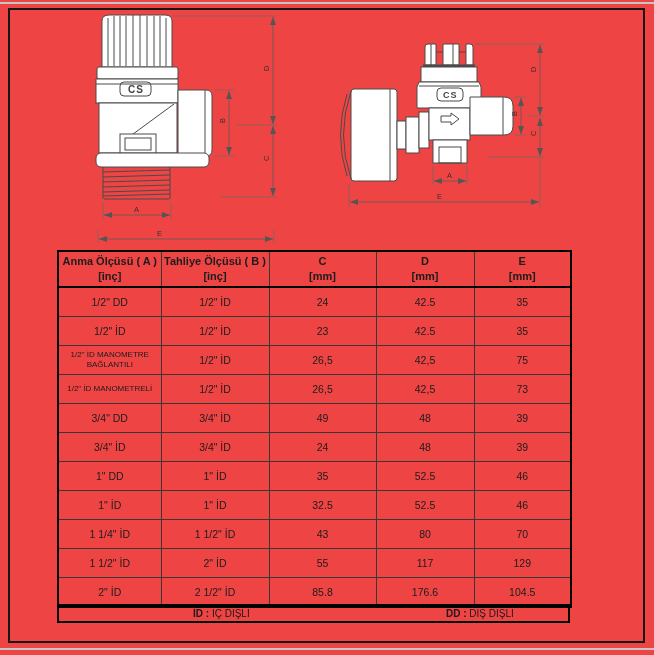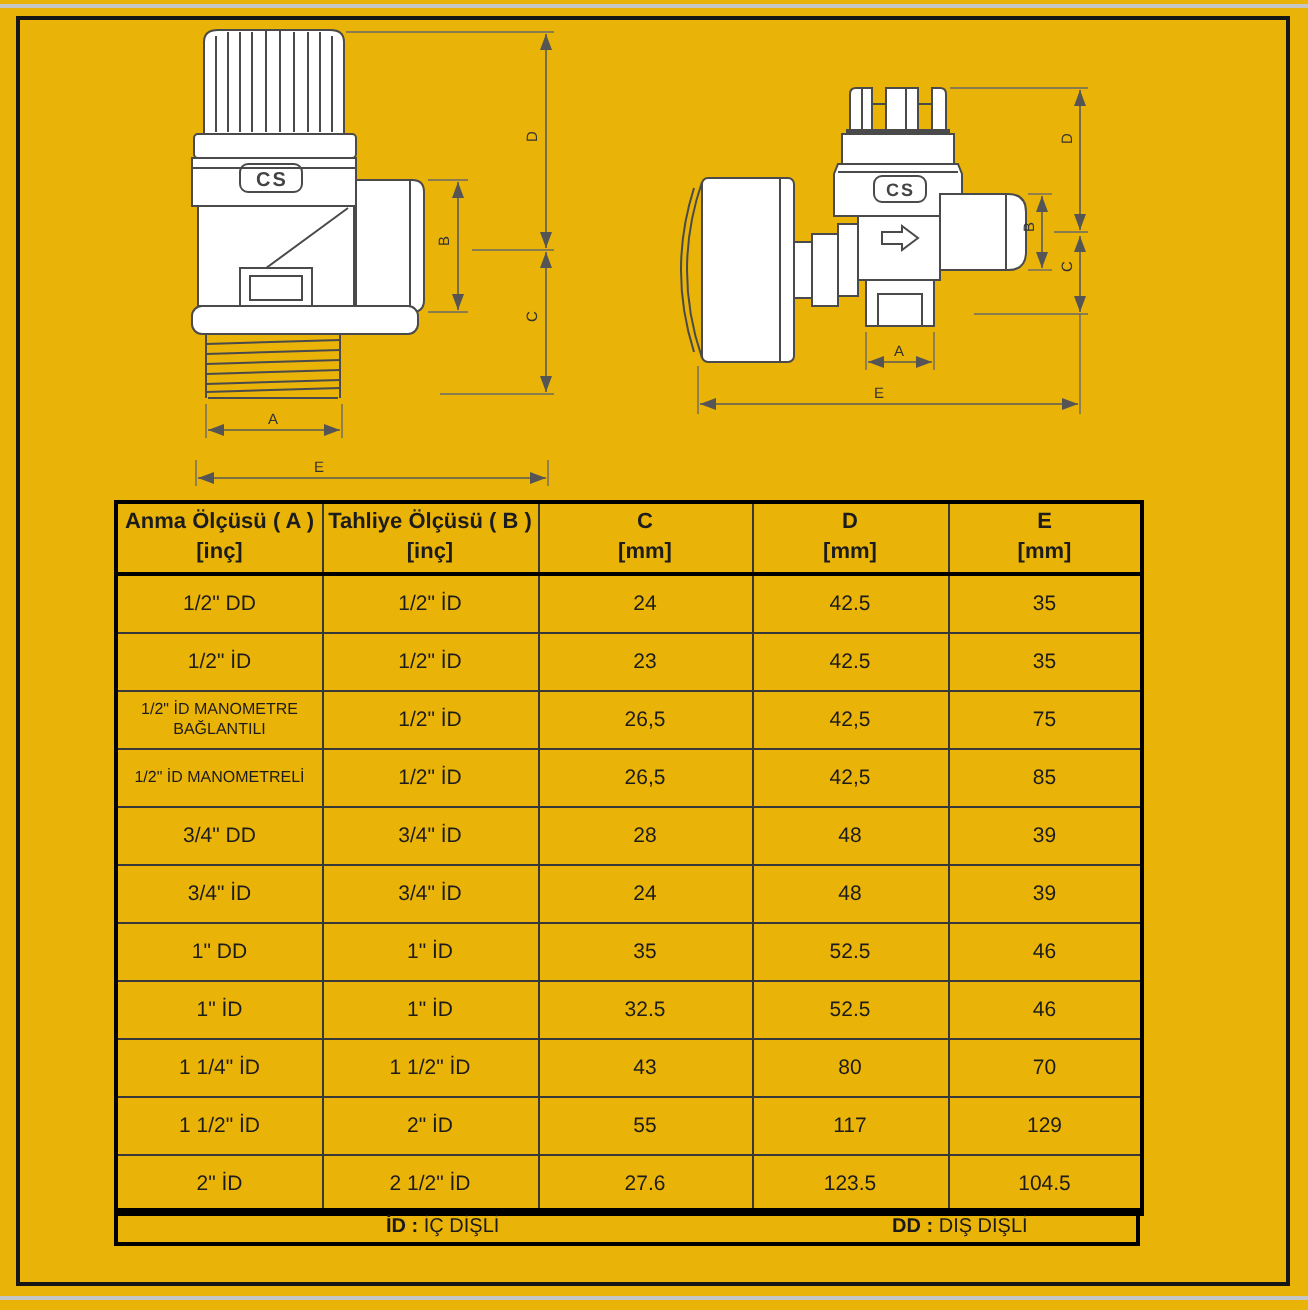--- a/index.html
+++ b/index.html
@@ -1,16 +1,16 @@
 <!DOCTYPE html>
 <html><head>
 <meta charset="utf-8">
 <style>
   html,body{margin:0;padding:0;background:#fff;}
-  .page{position:relative;width:654px;height:655px;background:#eab308;overflow:hidden;
+  .page{position:relative;width:654px;height:655px;background:#ef4444;overflow:hidden;
         font-family:"Liberation Sans",sans-serif;}
   .gray-rule{position:absolute;left:0;width:654px;height:2px;background:#c6c6c6;}
   .frame{position:absolute;left:8px;top:8px;width:637px;height:635px;
          border:2px solid #161616;box-sizing:border-box;background:transparent;}
   svg.drawings{position:absolute;left:0;top:0;}
   svg .ln{stroke:#4a4a4a;stroke-width:1;fill:none;}
   svg .fillw{fill:#ffffff;}
   svg .dim{stroke:#5a5a5a;stroke-width:0.8;fill:none;}
   svg .ext{stroke:#6a6a6a;stroke-width:0.7;fill:none;}
   svg text.dimlbl{font-family:"Liberation Sans",sans-serif;font-size:7.5px;fill:#333;}
@@ -255,26 +255,26 @@
         <td>1/2" İD</td>
         <td>26,5</td>
         <td>42,5</td>
         <td>75</td>
       </tr>
       <tr>
         <td class="small">1/2" İD MANOMETRELİ</td>
         <td>1/2" İD</td>
         <td>26,5</td>
         <td>42,5</td>
-        <td>85</td>
+        <td>73</td>
       </tr>
       <tr>
         <td>3/4" DD</td>
         <td>3/4" İD</td>
-        <td>28</td>
+        <td>49</td>
         <td>48</td>
         <td>39</td>
       </tr>
       <tr>
         <td>3/4" İD</td>
         <td>3/4" İD</td>
         <td>24</td>
         <td>48</td>
         <td>39</td>
       </tr>
@@ -302,22 +302,22 @@
       <tr>
         <td>1 1/2" İD</td>
         <td>2" İD</td>
         <td>55</td>
         <td>117</td>
         <td>129</td>
       </tr>
       <tr>
         <td>2" İD</td>
         <td>2 1/2" İD</td>
-        <td>27.6</td>
-        <td>123.5</td>
+        <td>85.8</td>
+        <td>176.6</td>
         <td>104.5</td>
       </tr>
     </tbody>
   </table>
 
   <div class="legend">
     <span class="pair left"><b>İD :</b> <span>İÇ DİŞLİ</span></span>
     <span class="pair right"><b>DD :</b> <span>DIŞ DİŞLİ</span></span>
   </div>
 

